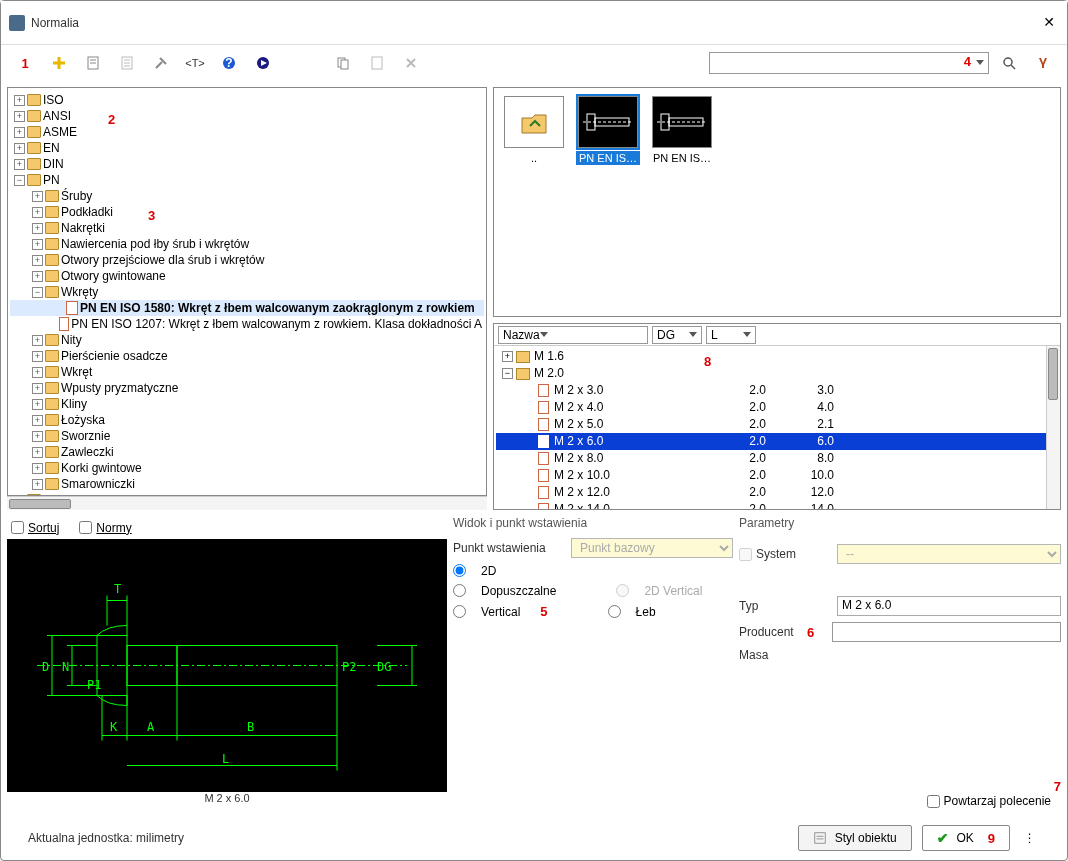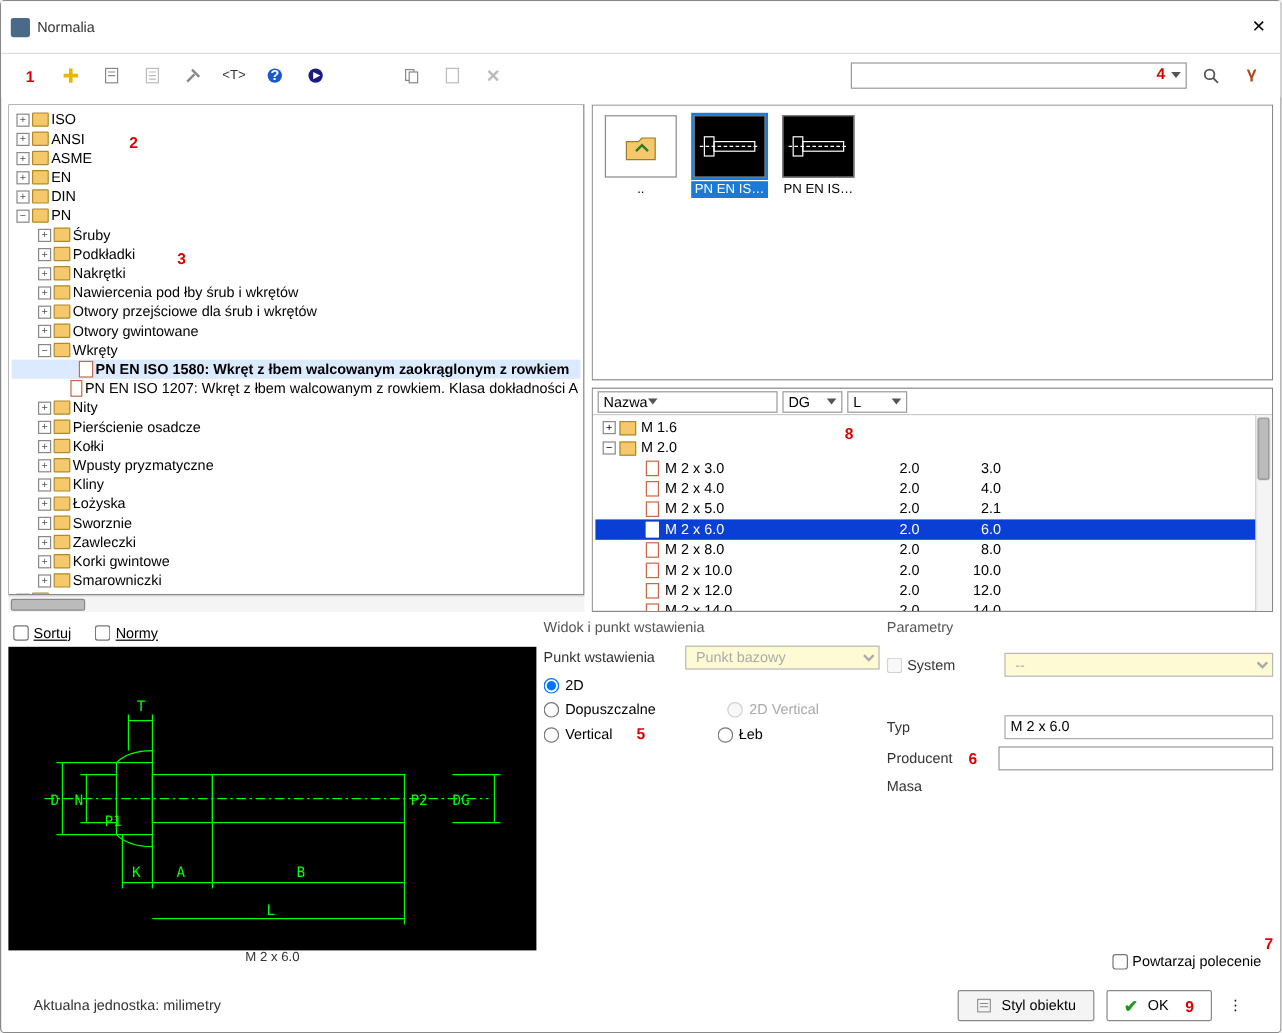--- a/index.html
+++ b/index.html
@@ -74,21 +74,21 @@
 .preview-cap { height:18px; text-align:center; font-size:11px; color:#333; }
 
 .insert-col { width: 280px; border:0; }
 .insert-col .hdr, .param-col .hdr { color:#555; margin-bottom:8px; }
 .field { display:flex; align-items:center; margin:6px 0; gap:8px; }
 .field label { width:110px; color:#333; }
 .field select, .field input[type=text] { flex:1; height:20px; border:1px solid #999; padding:0 4px; background:#fff; }
 .field select:disabled, .field input:disabled { background:#fef9c3; color:#888; }
 .radios { margin-top:6px; }
 .radios .rrow { display:flex; gap:60px; margin:6px 0; align-items:center; }
-.radios label { display:flex; align-items:flex-end; gap:5px; }
+.radios label { display:flex; align-items:flex-start; gap:15px; }
 .radios input { width:13px; height:13px; }
 .radios .disabled { color:#aaa; }
 
 .param-col { flex:1; display:flex; flex-direction:column; }
 .param-body { flex:1; }
 .param-body .field label { width:90px; }
 .param-body .ro { border:1px solid #aaa; background:#fff; height:20px; padding:1px 4px; flex:1; }
 
 .footer { height: 44px; display:flex; align-items:center; padding:0 27px; gap:10px; }
 .footer .units { color:#333; }
@@ -331,21 +331,21 @@
                         <span class="tg">+</span>
                         <span class="fld"></span>
                         <span>Pierścienie osadcze</span>
                       </div>
                     </li>
                     <li>
                       <div class="row">
                         <span class="indent" style="width: 18px;"></span>
                         <span class="tg">+</span>
                         <span class="fld"></span>
-                        <span>Kołki</span>
+                        <span>Wkręt</span>
                       </div>
                     </li>
                     <li>
                       <div class="row">
                         <span class="indent" style="width: 18px;"></span>
                         <span class="tg">+</span>
                         <span class="fld"></span>
                         <span>Wpusty pryzmatyczne</span>
                       </div>
                     </li>

